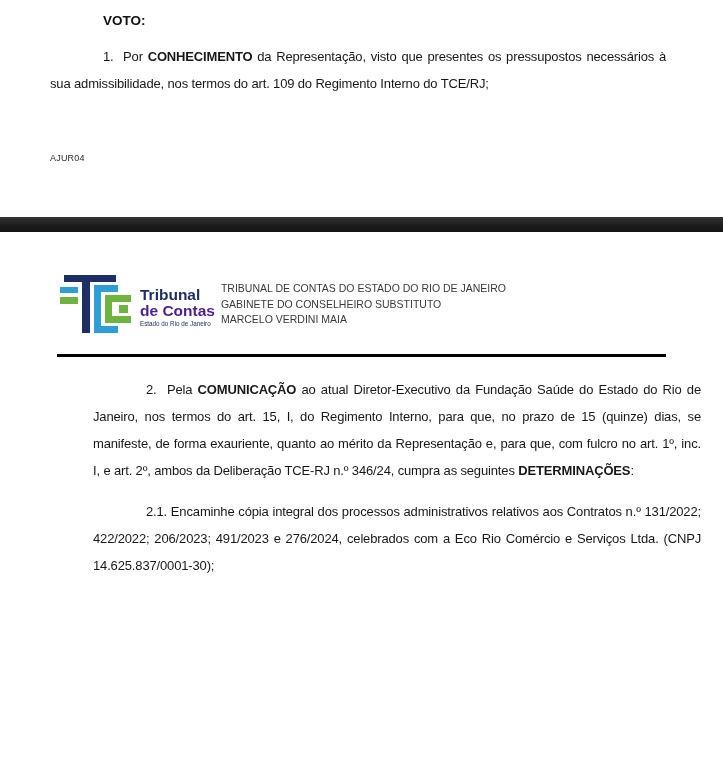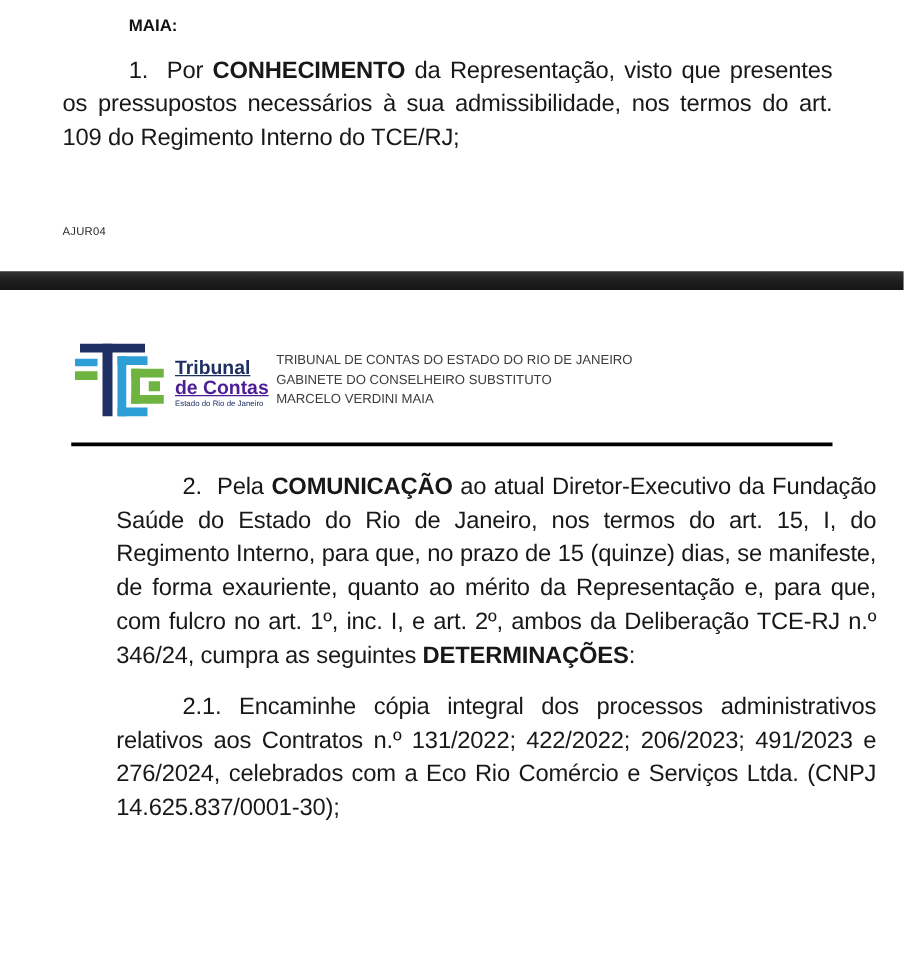--- a/index.html
+++ b/index.html
@@ -11,21 +11,21 @@
   }
   .page{background:#fff;box-sizing:border-box;}
   
   .page1{height:217px;padding:12px 57px 0 50px;}
   .voto{
     font-size:13.5px;font-weight:bold;letter-spacing:0;
     margin:0 0 0 53px;line-height:18px;color:#111;
   }
   .para{
     margin:0 0 14px 0;
-    font-size:19px;letter-spacing:-0.15px;
+    font-size:13px;letter-spacing:-0.15px;
     line-height:27px;
     text-align:justify;text-align-last:left;
     text-indent:53px;color:#181818;
   }
   .para .b{font-weight:bold;}
   .p1{margin-top:13px;margin-bottom:0;}
   .ajur{
     margin-top:56px;text-align:left;
     font-size:9px;line-height:11px;color:#2b2b2b;letter-spacing:0.2px;
   }
@@ -46,38 +46,38 @@
   .m-top{left:4px;top:0;width:52px;height:7px;}
   .m-b1{left:0;top:12px;width:18px;height:6px;}
   .m-b2{left:0;top:22px;width:18px;height:7px;}
   .m-stem{left:22px;top:0;width:8px;height:58px;}
   .m-c{left:34px;top:10px;width:24px;height:48px;box-sizing:border-box;
        border-style:solid;border-width:7px 0 7px 7px;background:transparent;}
   .m-e{left:45px;top:20px;width:26px;height:28px;box-sizing:border-box;
        border-style:solid;border-width:7px 0 7px 7px;background:transparent;}
   .m-dot{left:59px;top:30px;width:9px;height:8px;}
   .logo-text{margin:12px 0 0 6px;line-height:16px;}
-  .logo-title{font-size:15.5px;font-weight:bold;line-height:16px;text-decoration:underline;}
+  .logo-title{font-size:15.5px;font-weight:bold;line-height:16px;}
   .logo-caption{font-size:6.3px;line-height:8px;margin-top:1px;}
   .org{
     margin:6px 0 0 6px;width:302px;text-align:left;
     font-size:10.5px;line-height:15.5px;color:#3a3a3a;
   }
   .rule{
     border:none;height:3px;background:#000;
     margin:21px 57px 0 57px;
   }
   .body2{padding:0 22px 0 50px;margin-left:43px;}
   .body2 .para.first{margin-top:19px;}
 </style>
 </head>
 <body>
 
 <section class="page page1">
-  <h2 class="voto">MAIA:</h2>
+  <h2 class="voto">VOTO:</h2>
   <p class="para p1"><span>1.&nbsp; Por </span><span class="b">CONHECIMENTO</span><span> da Representação, visto que presentes os pressupostos necessários à sua admissibilidade, nos termos do art. 109 do Regimento Interno do TCE/RJ;</span></p>
   <div class="ajur">AJUR04</div>
 </section>
 
 <div class="page-separator"></div>
 
 <section class="page page2">
   <header class="letterhead">
     <div class="logo">
       <div class="mark">

